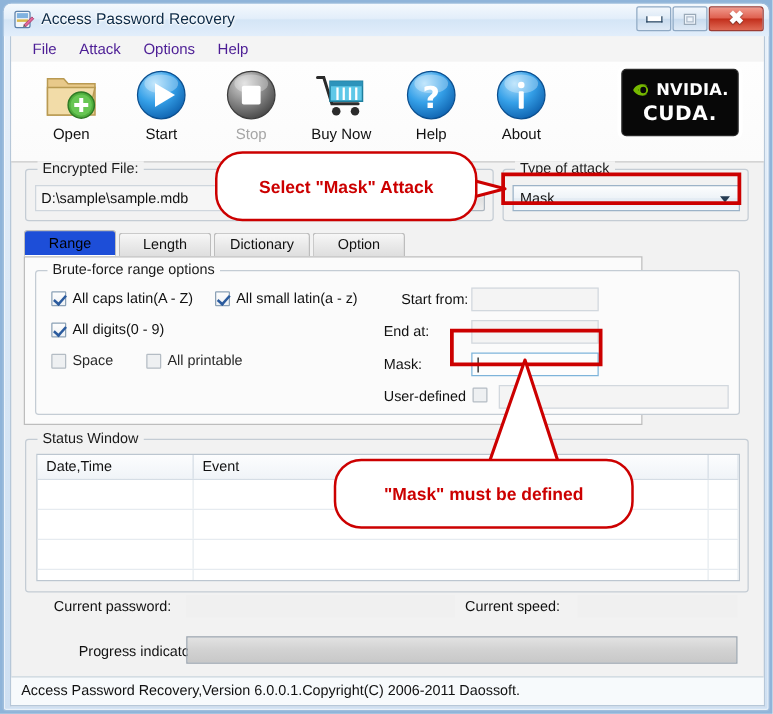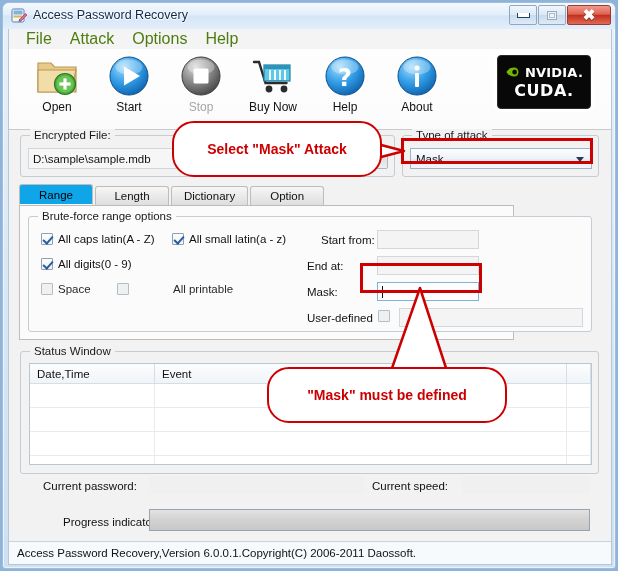--- a/index.html
+++ b/index.html
@@ -66,21 +66,21 @@
     border:1px solid #b6c7d8;
     border-top:none;
   }
   
   .menubar{
     position:absolute;left:0;top:0;right:0;height:20px;
     background:#f4f4f4;border-bottom:1px solid #dcdcdc;
     display:flex;align-items:center;padding-left:8px;
   }
   .menu-item{
-    padding:2px 9px;font-size:16px;color:#4d7c0f;cursor:default;
+    padding:2px 9px;font-size:12px;color:#4c1d95;cursor:default;
   }
   
   .toolbar{
     position:absolute;left:0;top:20px;right:0;height:76px;
     background:linear-gradient(180deg,#fefefe 0%,#fbfbfb 100%);
     border-bottom:1px solid #c9c9c9;
     display:flex;align-items:flex-start;padding-top:4px;
   }
   .tbtn{
     width:72px;height:68px;display:flex;flex-direction:column;
@@ -139,21 +139,21 @@
   
   .tabstrip{position:absolute;display:flex;align-items:flex-end;height:21px;}
   .tab{
     box-sizing:border-box;height:19px;min-width:74px;padding:0 12px;
     border:1px solid #bdbdbd;border-bottom:none;border-radius:3px 3px 0 0;
     background:linear-gradient(180deg,#f7f7f7 0%,#ebebeb 45%,#dedede 100%);
     display:flex;align-items:center;justify-content:center;
     font-size:11.5px;color:#111;margin-right:2px;cursor:default;
   }
   .tab.active{
-    height:21px;background:#0ea5e9;border-color:#bdbdbd;
+    height:21px;background:#1d4ed8;border-color:#bdbdbd;
     border-bottom:1px solid #fff;color:#000;
   }
   .tabpanel{
     position:absolute;box-sizing:border-box;
     border:1px solid #bdbdbd;background:#fbfbfb;
   }
   
   .cb{display:inline-flex;align-items:center;cursor:default;}
   .cb .box{
     width:12px;height:12px;box-sizing:border-box;
@@ -386,21 +386,21 @@
             <span class="lbl">All small latin(a - z)</span>
           </div>
           <div class="cb on" style="position:absolute;left:12px;top:41px;">
             <span class="box"></span>
             <span class="lbl">All digits(0 - 9)</span>
           </div>
           <div class="cb off" style="position:absolute;left:12px;top:66px;">
             <span class="box"></span>
             <span class="lbl">Space</span>
           </div>
-          <div class="cb off" style="position:absolute;left:88px;top:66px;gap:39px;">
+          <div class="cb off" style="position:absolute;left:88px;top:66px;">
             <span class="box"></span>
             <span class="lbl">All printable</span>
           </div>
 
           <span class="lbl-s" style="left:292px;top:17px;">Start from:</span>
           <div class="tfield dim" style="position:absolute;left:348px;top:13px;width:102px;height:19px;"></div>
 
           <span class="lbl-s" style="left:278px;top:43px;">End at:</span>
           <div class="tfield dim" style="position:absolute;left:348px;top:39px;width:102px;height:19px;"></div>
 

